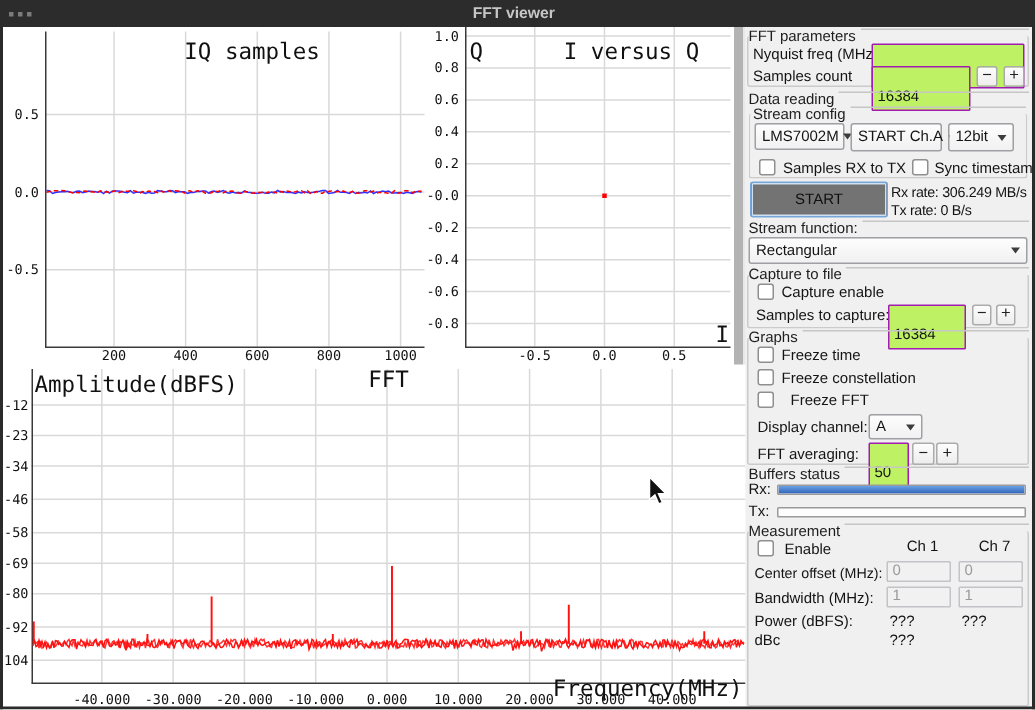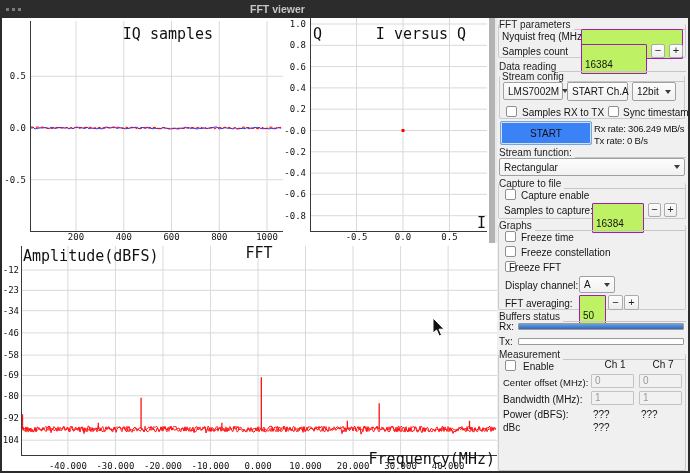--- a/index.html
+++ b/index.html
@@ -1,39 +1,39 @@
 <!DOCTYPE html>
 <html><head>
 <meta charset="utf-8">
 <style>
   *{margin:0;padding:0;box-sizing:border-box}
   html,body{width:690px;height:473px}
   body{position:relative;font-family:"Liberation Sans",sans-serif;background:#fff;overflow:hidden}
   #titlebar{position:absolute;left:0;top:0;width:690px;height:18px;background:#2c2c2c;z-index:30}
   .dots{position:absolute;left:6px;top:8px;display:flex;gap:3px}
   .dots i{width:3px;height:3px;background:#7b7b7b;display:block}
-  .wtitle{position:absolute;left:250px;top:3px;width:120px;text-align:left;font-size:10.5px;font-weight:bold;color:#c6c6c6}
+  .wtitle{position:absolute;left:250px;top:3px;width:120px;text-align:right;font-size:10.5px;font-weight:bold;color:#c6c6c6}
   #plotsvg{position:absolute;left:0;top:0;z-index:1}
   #splitter{position:absolute;left:488px;top:18px;width:9px;height:225px;z-index:3;
     background:linear-gradient(90deg,#ffffff 0 1px,#b3b3b3 1px 7px,#e8e8e8 7px 9px)}
   #panel{position:absolute;left:497px;top:18px;width:191px;height:455px;background:#f0f0f0;z-index:2;font-size:10px;color:#141414}
   #panel .lbl{position:absolute;white-space:nowrap}
-  .gt{position:absolute;display:flex;align-items:flex-end;white-space:nowrap;color:#1d1d1d}
+  .gt{position:absolute;display:flex;align-items:flex-start;white-space:nowrap;color:#1d1d1d}
   .gt span{padding-right:3px}
   .gt i{flex:1;border-top:1px solid #c6c6c6;height:0}
   .gbox{position:absolute;border:1px solid #cbcbcb;border-top:none;border-radius:2px}
   .cb{position:absolute;width:11px;height:11px;background:#fff;border:1px solid #8f8f8f;border-radius:2px}
   .field{position:absolute;background:#bef264;border:1px solid #a21caf;border-radius:1px;padding:14px 3px;white-space:nowrap}
   .dfield{position:absolute;background:#f1f1f1;border:1px solid #c3c3c7;border-radius:1px;padding:0 3px;color:#9a9a9a;white-space:nowrap}
   .sbtn{position:absolute;border:1px solid #ababab;border-radius:2px;background:linear-gradient(#fdfdfd,#ededed);
     text-align:center;font-size:11px;line-height:11px;color:#222}
   .combo{position:absolute;border:1px solid #9fa0a4;border-radius:2px;background:linear-gradient(#fdfdfd,#f1f1f1);
     display:flex;align-items:center;justify-content:space-between;padding:0 4px;white-space:nowrap}
   .combo .ar{width:0;height:0;border-left:3.5px solid transparent;border-right:3.5px solid transparent;border-top:4px solid #3c3c3c;margin-left:3px}
-  #startbtn{position:absolute;left:3px;top:103px;width:92px;height:24px;background:#3b82f6;border:1px solid #76a5d8;
+  #startbtn{position:absolute;left:3px;top:103px;width:92px;height:24px;background:#737373;border:1px solid #76a5d8;
     box-shadow:inset 0 0 0 1px #cfe1f3;border-radius:2px;display:flex;align-items:center;justify-content:center;color:#101010}
   .rate{position:absolute;left:97px;white-space:nowrap;font-size:9.5px;letter-spacing:-0.2px}
   .pbar{position:absolute;left:21px;width:166px;height:7px;background:#fdfdfd;border:1px solid #9a9a9a;border-radius:1px;overflow:hidden}
   .pbar .fill{height:100%;background:linear-gradient(#6ba0e4,#2e66b9)}
   .hdr{position:absolute;width:36px;text-align:center}
   .qv{position:absolute;white-space:nowrap}
   .edge{position:absolute;background:#2b2b2b;z-index:40}
   #cursor{position:absolute;left:432px;top:317px;z-index:50}
 </style>
 </head>
@@ -233,21 +233,21 @@
   <div class="gt" style="left:2px;top:202px;width:187px">
       <span>Graphs</span>
       <i></i>
     </div>
   <div class="gbox" style="left:1px;top:207px;width:188px;height:85px"></div>
   <span class="cb" style="left:8px;top:213px"></span>
   <span class="lbl" style="left:24px;top:214px">Freeze time</span>
   <span class="cb" style="left:8px;top:228px"></span>
   <span class="lbl" style="left:24px;top:229px">Freeze constellation</span>
   <span class="cb" style="left:8px;top:243px"></span>
-  <span class="lbl" style="left:12px;top:244px">Freeze FFT</span>
+  <span class="lbl" style="left:30px;top:244px">Freeze FFT</span>
   <span class="lbl" style="left:8px;top:262px">Display channel:</span>
   <div class="combo" style="left:82px;top:258px;width:36px;height:17px">
     <span>A</span>
       <span class="ar"></span>
   </div>
   <span class="lbl" style="left:8px;top:280px">FFT averaging:</span>
   <span class="field" style="left:82px;top:277px;width:27px;height:15px">50</span>
   <span class="sbtn" style="left:111px;top:277px;width:15px;height:15px;line-height:13px">−</span>
   <span class="sbtn" style="left:127px;top:277px;width:15px;height:15px;line-height:13px">+</span>
 

